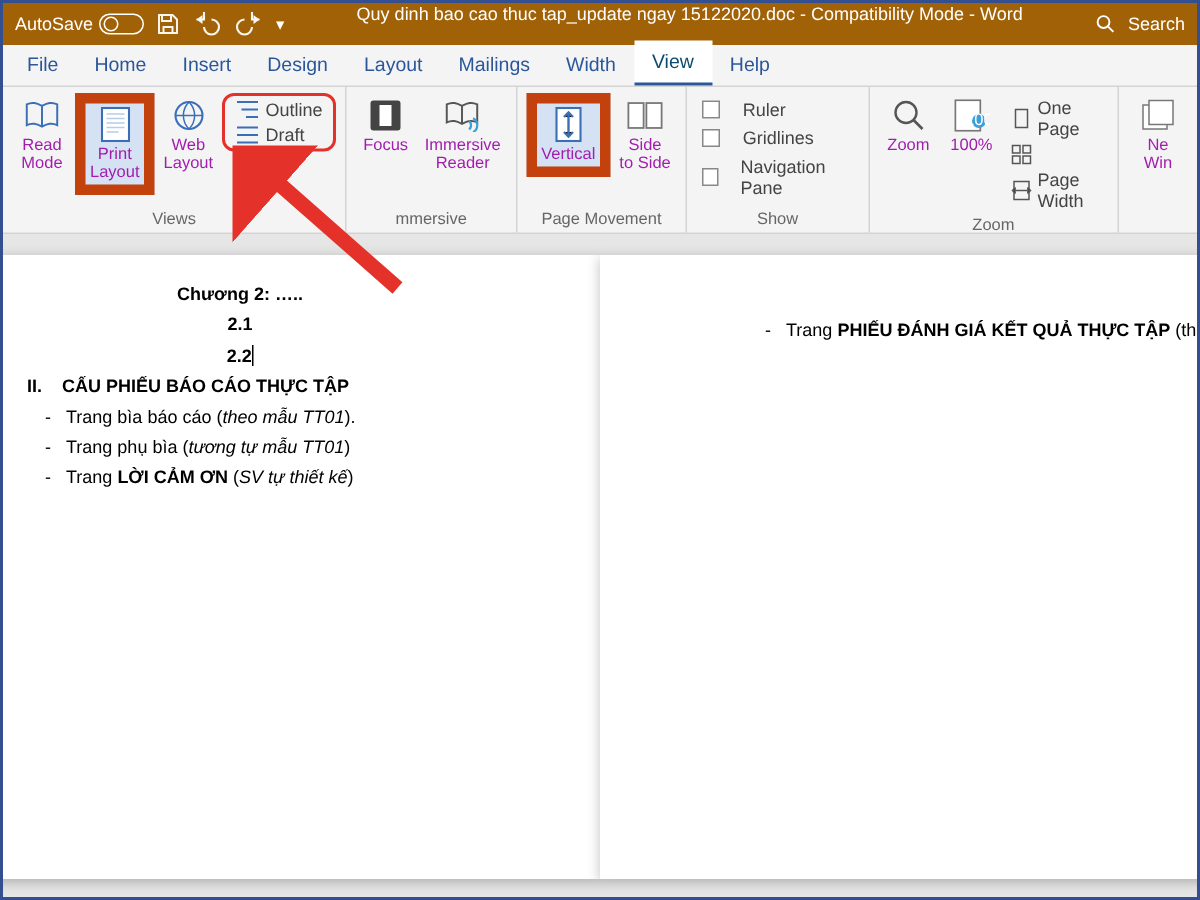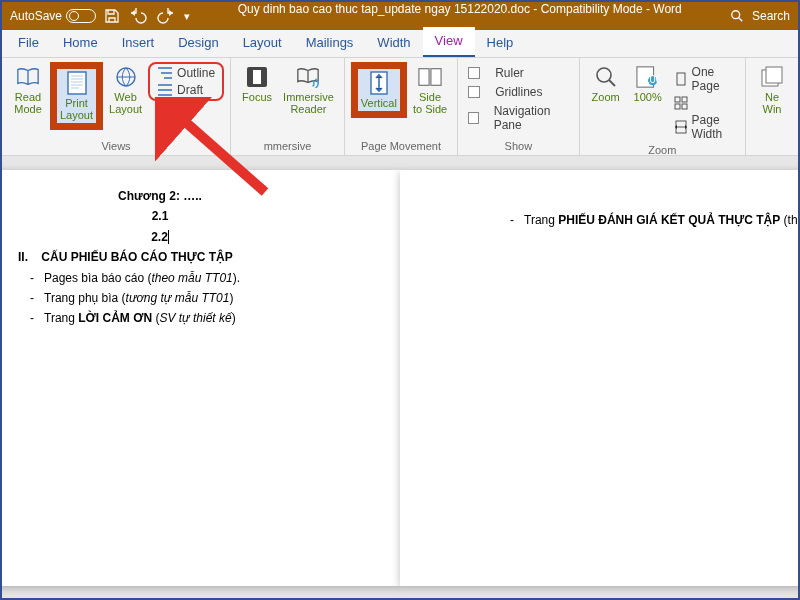--- a/index.html
+++ b/index.html
@@ -7,27 +7,27 @@
   .titlebar{height:28px;background:#a16207;color:#fff;display:flex;padding:0 8px;font-size:12px}
   .titlebar .seg{display:flex;align-items:center;gap:8px}
   .titlebar .titlearea{flex:1;text-align:center;overflow:hidden;white-space:nowrap}
   .autosave{display:flex;align-items:center;gap:4px;font-size:11px}
   .toggle{width:30px;height:14px;border:1px solid #fff;border-radius:8px;display:flex;align-items:center;padding:0 2px;position:relative}
   .toggle .knob{width:10px;height:10px;border:1px solid #fff;border-radius:50%}
   .tico{opacity:.95}
   .search{display:flex;align-items:center;gap:4px;font-size:12px}
   .tabbar{height:28px;background:#f4f4f4;display:flex;align-items:flex-end;padding:0 4px;border-bottom:1px solid #d4d4d4}
   .tabbar .tab{padding:6px 12px 7px;color:#2b579a;font-size:13px;cursor:pointer}
-  .tabbar .tab.active{background:#fff;border-bottom:2px solid #2b579a;color:#a21caf;font-weight:400}
+  .tabbar .tab.active{background:#fff;border-bottom:2px solid #2b579a;color:#0c4a6e;font-weight:400}
   .tabbar .file{color:#2b579a}
   .ribbon{background:#f4f4f4;border-bottom:1px solid #d4d4d4;display:flex;height:98px}
   .group{border-right:1px solid #d4d4d4;padding:2px 6px 0 6px;display:flex;flex-direction:column;justify-content:space-between}
   .group .buttons{display:flex;gap:2px;align-items:flex-start;padding-top:2px}
   .group .label{text-align:center;font-size:11px;color:#666;padding:2px 0 3px}
-  .vbtn{display:flex;flex-direction:column;align-items:center;justify-content:flex-start;padding:3px 4px;gap:2px;min-width:40px;text-align:center;line-height:1.1;color:#4d7c0f;cursor:pointer}
+  .vbtn{display:flex;flex-direction:column;align-items:center;justify-content:flex-start;padding:3px 4px;gap:2px;min-width:40px;text-align:center;line-height:1.1;color:#a21caf;cursor:pointer}
   .vbtn .ic{width:24px;height:24px;display:flex;align-items:center;justify-content:center}
   .vbtn .lb{font-size:11px}
   .vbtn.sel{background:#d4e2f4;border:7px solid #c2410c;padding:2px 3px}
   .hbtn{display:flex;align-items:center;gap:4px;padding:1px 4px;font-size:11px;color:#444;cursor:pointer}
   .hbtn .sic{width:16px;height:14px}
   .stack{display:flex;flex-direction:column;gap:1px;padding-top:2px}
   .chk{display:flex;align-items:center;gap:15px;font-size:11px;color:#444;padding:2px 0;cursor:pointer}
   .chk .box{width:12px;height:12px;border:1px solid #888;background:#fff}
   .highlight{border:2px solid #e4312a;border-radius:8px;padding:1px 3px}
   .arrow{position:absolute;pointer-events:none}
@@ -303,21 +303,21 @@
 </svg>
 
 <div class="workspace">
   <div class="pages">
     <div class="page doc">
       <p class="center">Chương 2: …..</p>
       <p class="center">2.1</p>
       <p class="center"><span>2.2</span><span class="cursor"></span></p>
       <p class="h2"><span>II.&nbsp;&nbsp;&nbsp;&nbsp;</span><span>CẤU PHIẾU BÁO CÁO THỰC TẬP</span></p>
       <ul>
-        <li><span>Pages bìa báo cáo (</span><i>theo mẫu TT01</i><span>).</span></li>
+        <li><span>Trang bìa báo cáo (</span><i>theo mẫu TT01</i><span>).</span></li>
         <li><span>Trang phụ bìa (</span><i>tương tự mẫu TT01</i><span>)</span></li>
         <li><span>Trang </span><b>LỜI CẢM ƠN</b><span> (</span><i>SV tự thiết kế</i><span>)</span></li>
       </ul>
       <div style="height:110px"></div>
     </div>
     <div class="page doc" style="padding-top:40px">
       <ul>
         <li><span>Trang </span><b>PHIẾU ĐÁNH GIÁ KẾT QUẢ THỰC TẬP</b><span> (th</span></li>
       </ul>
     </div>

